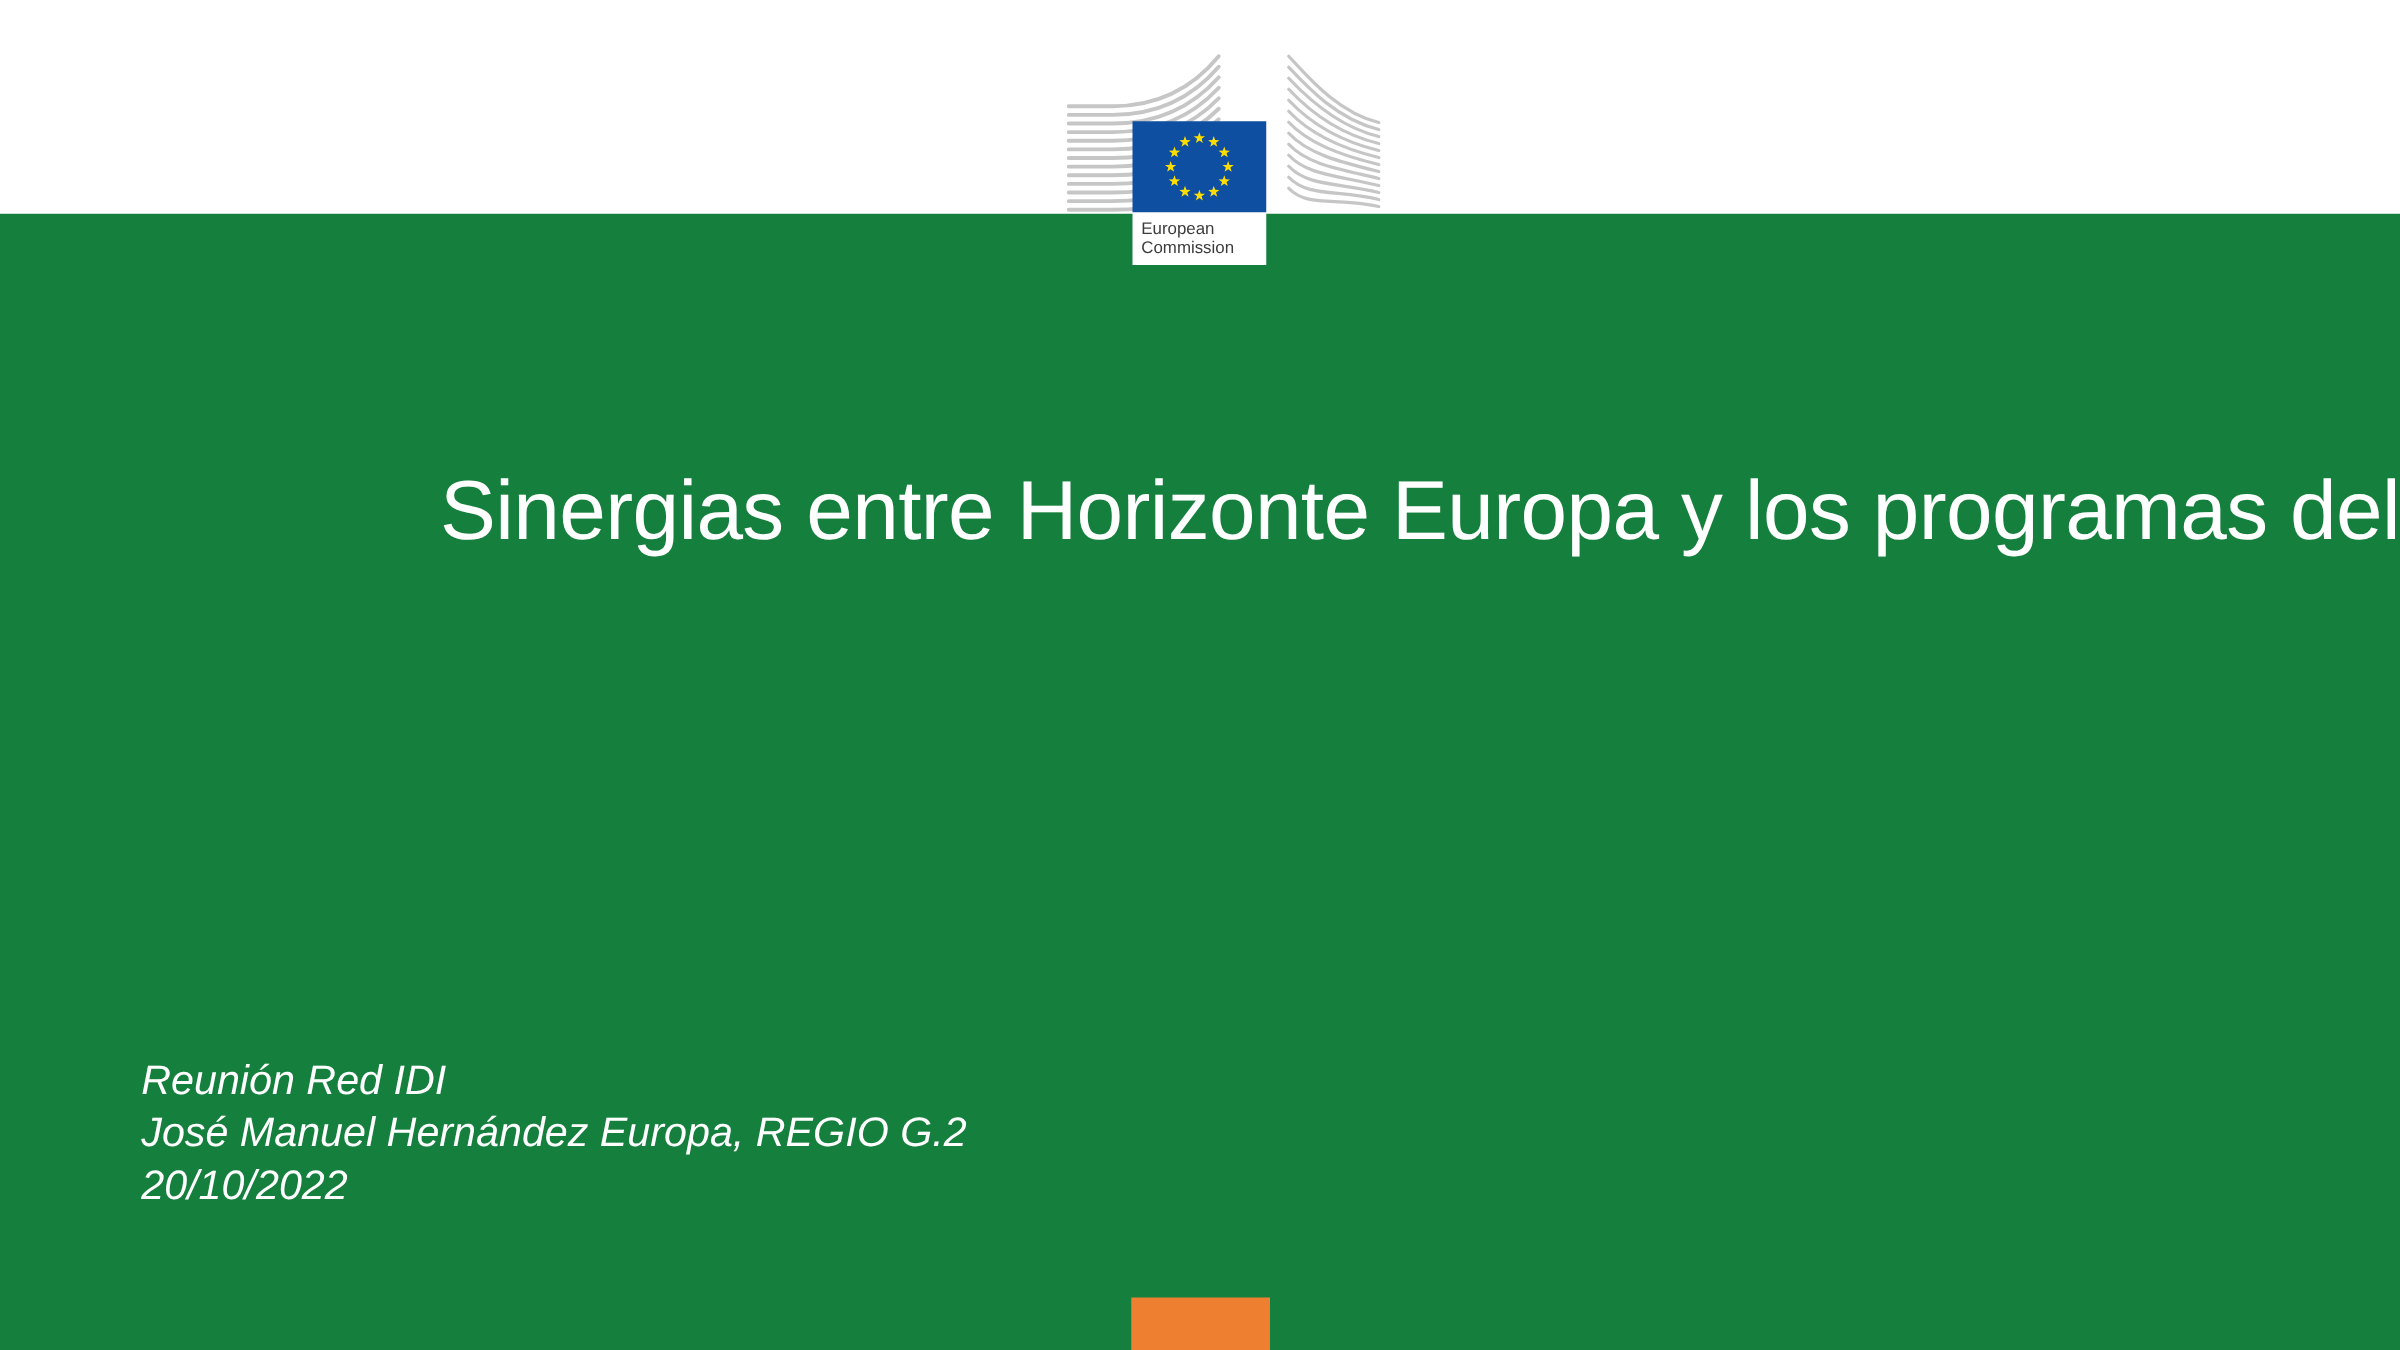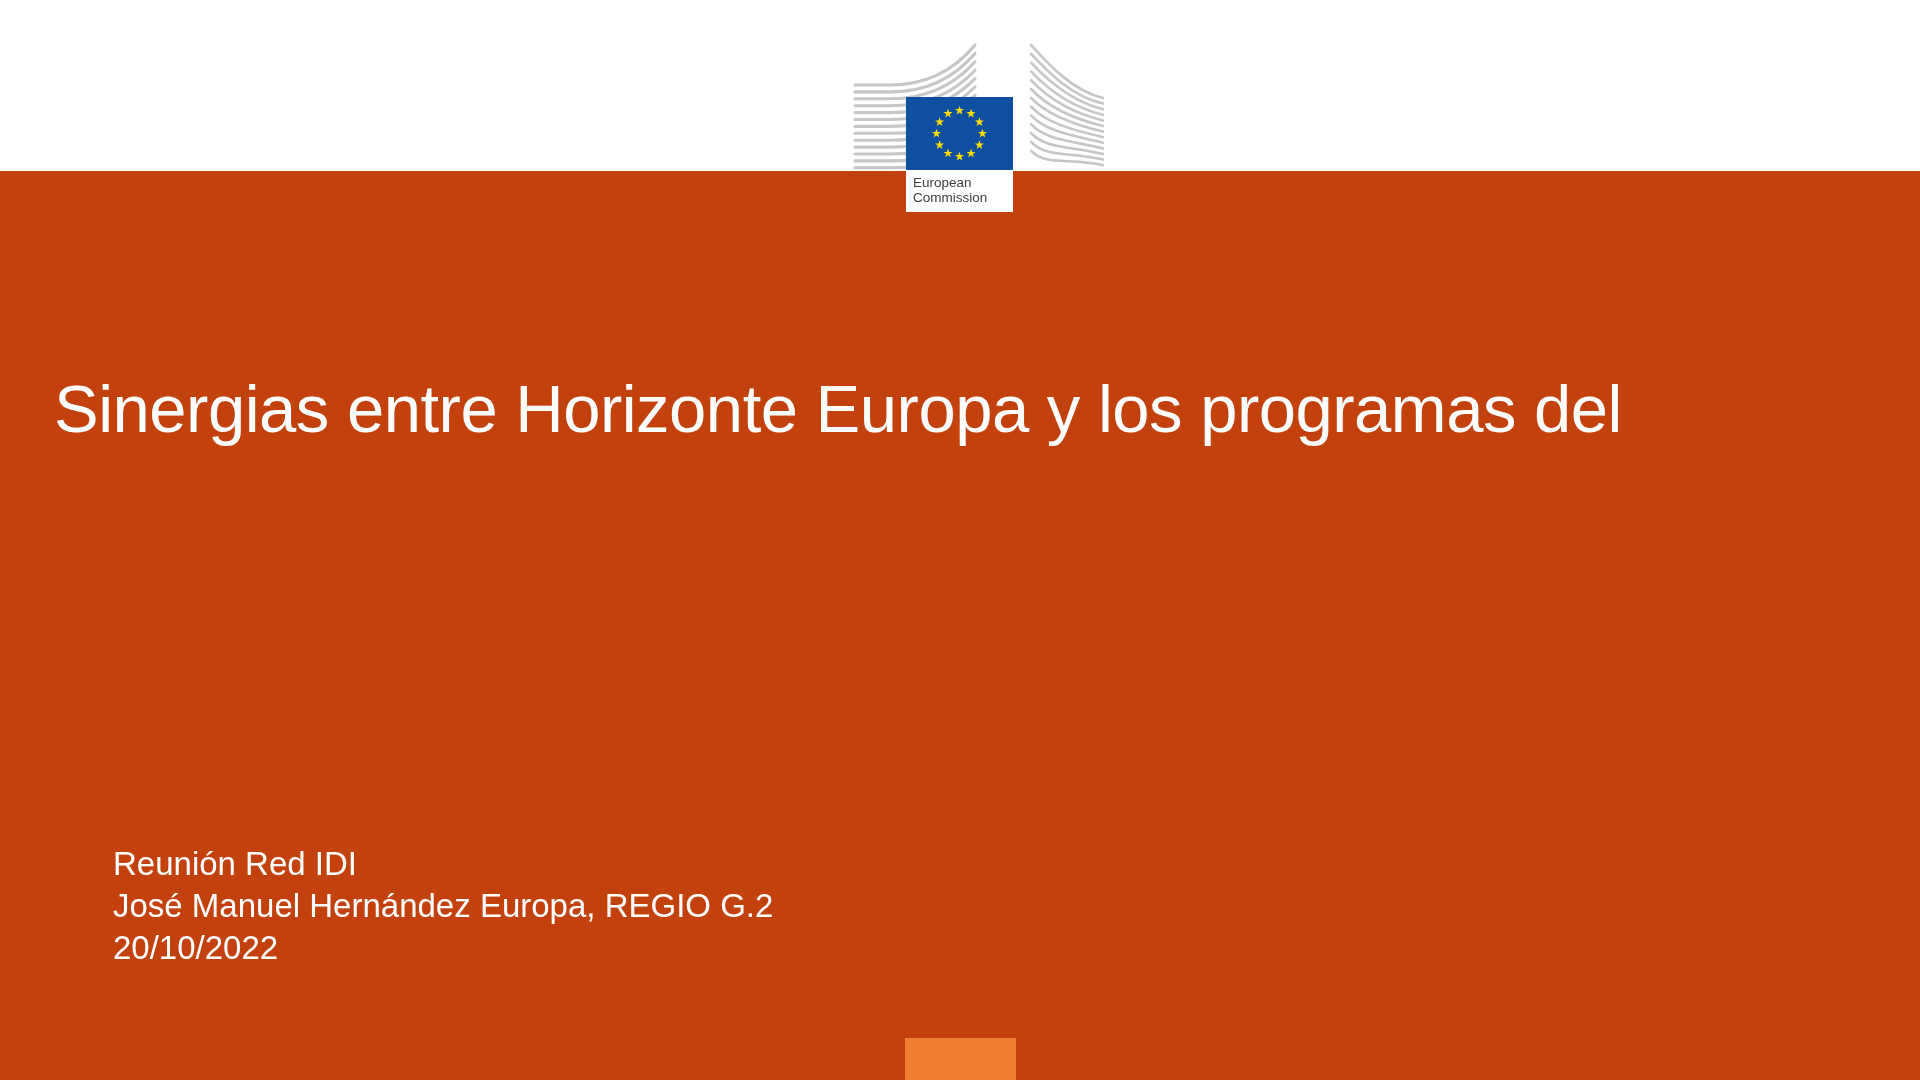--- a/index.html
+++ b/index.html
@@ -4,51 +4,52 @@
 <style>
   * { margin: 0; padding: 0; box-sizing: border-box; }
   html, body {
     width: 1920px; height: 1080px;
     overflow: hidden;
     font-family: "Liberation Sans", sans-serif;
   }
   .slide {
     position: relative;
     width: 1920px; height: 1080px;
-    background: #c2410c;
+    background: #15803d;
   }
   .top-band {
     position: absolute;
     left: 0; top: 0;
     width: 1920px; height: 171px;
     background: #ffffff;
   }
   .ec-logo {
     position: absolute;
     left: 850px; top: 40px;
     width: 260px; height: 172px;
   }
   .slide-title {
     position: absolute;
     left: 54px; right: 0; top: 362px;
-    text-align: left;
+    text-align: right;
     color: #ffffff;
     font-size: 67px;
     line-height: 94px;
     font-weight: 400;
     letter-spacing: -0.5px;
   }
   .slide-title .title-line { display: block; }
   .footer-block {
     position: absolute;
     left: 113px; top: 843px;
     color: #ffffff;
     font-size: 33px;
     line-height: 42px;
     font-weight: 400;
+    font-style: italic;
   }
   .accent-bar {
     position: absolute;
     left: 905px; top: 1038px;
     width: 111px; height: 42px;
     background: #EE7F31;
   }
 </style>
 </head>
 <body>

